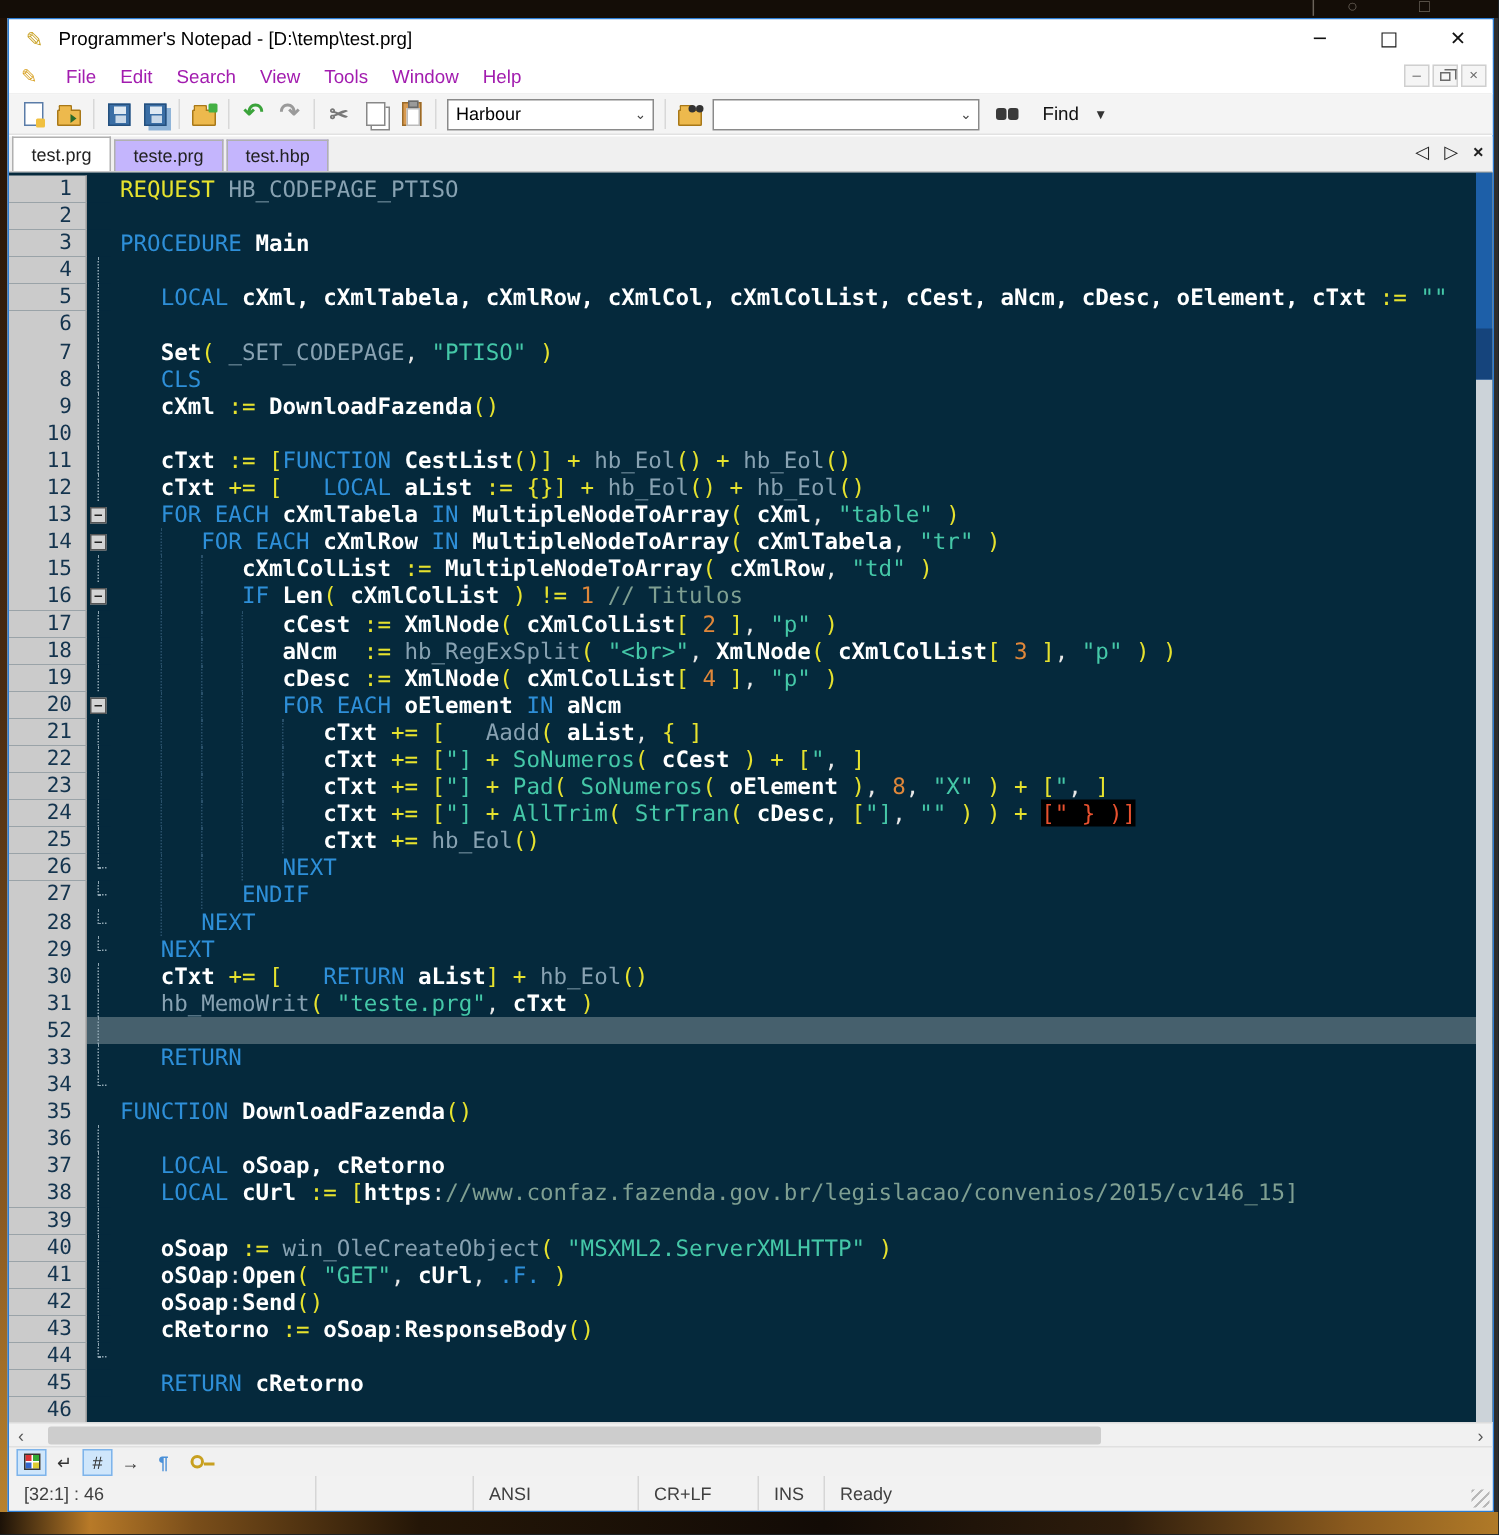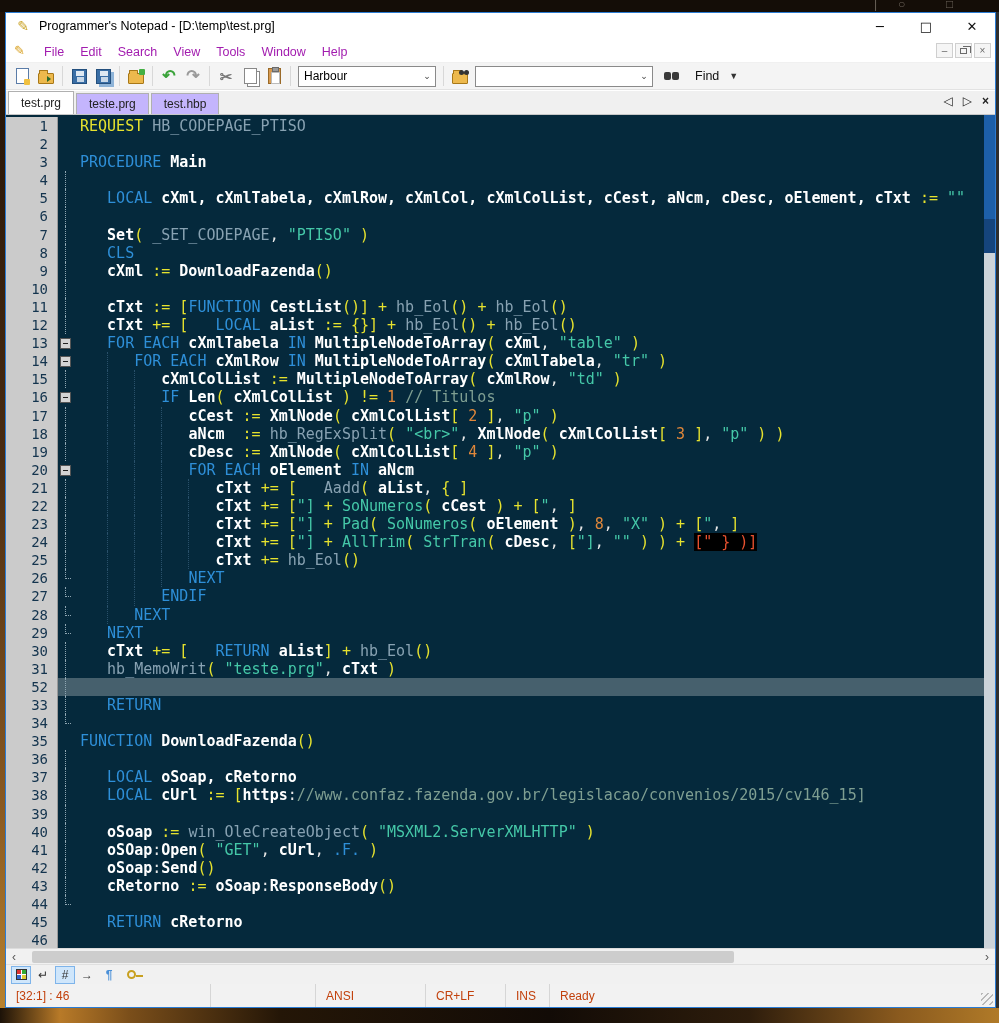--- a/index.html
+++ b/index.html
@@ -111,21 +111,21 @@
   .vbtn{width:20px;height:18px;margin:0 1px;display:flex;align-items:center;justify-content:center;border:1px solid transparent;}
   .vbtn.pressed{background:#cfe6fb;border-color:#7eb4ea;}
   .vg{font-size:12px;color:#333;line-height:1;}
   .vg-grid{width:11px;height:11px;border:1px solid #333;
     background:linear-gradient(#d33 0 0) 0 0/4px 4px no-repeat,linear-gradient(#3a3 0 0) 5px 0/4px 4px no-repeat,
     linear-gradient(#36c 0 0) 0 5px/4px 4px no-repeat,linear-gradient(#dc3 0 0) 5px 5px/4px 4px no-repeat,#fff;}
   .vg-pilcrow{color:#4a90d8;font-weight:bold;}
   .vg-key{width:9px;height:9px;border:2px solid #c8a020;border-radius:50%;position:relative;}
   .vg-key:after{content:"";position:absolute;left:7px;top:3px;width:7px;height:2px;background:#c8a020;}
   
-  .statusbar{position:absolute;left:0;top:971px;right:0;height:23px;background:#f2f2f2;display:flex;align-items:center;font-size:12px;color:#c2410c;}
+  .statusbar{position:absolute;left:0;top:971px;right:0;height:23px;background:#f2f2f2;display:flex;align-items:center;font-size:12px;color:#404040;}
   .sp{height:100%;display:flex;align-items:center;padding-left:10px;border-right:1px solid #d6d6d6;}
   .sp0{width:205px;}.sp1{width:105px;}.sp2{width:110px;}.sp3{width:80px;}.sp4{width:44px;}
   .sp5{flex:1;border-right:none;}
   .grip{position:absolute;right:2px;bottom:2px;width:12px;height:12px;
     background:repeating-linear-gradient(135deg,#b8b8b8 0 1.5px,transparent 1.5px 4.5px);}
 </style>
 </head>
 <body>
 
 <div class="desktop">

